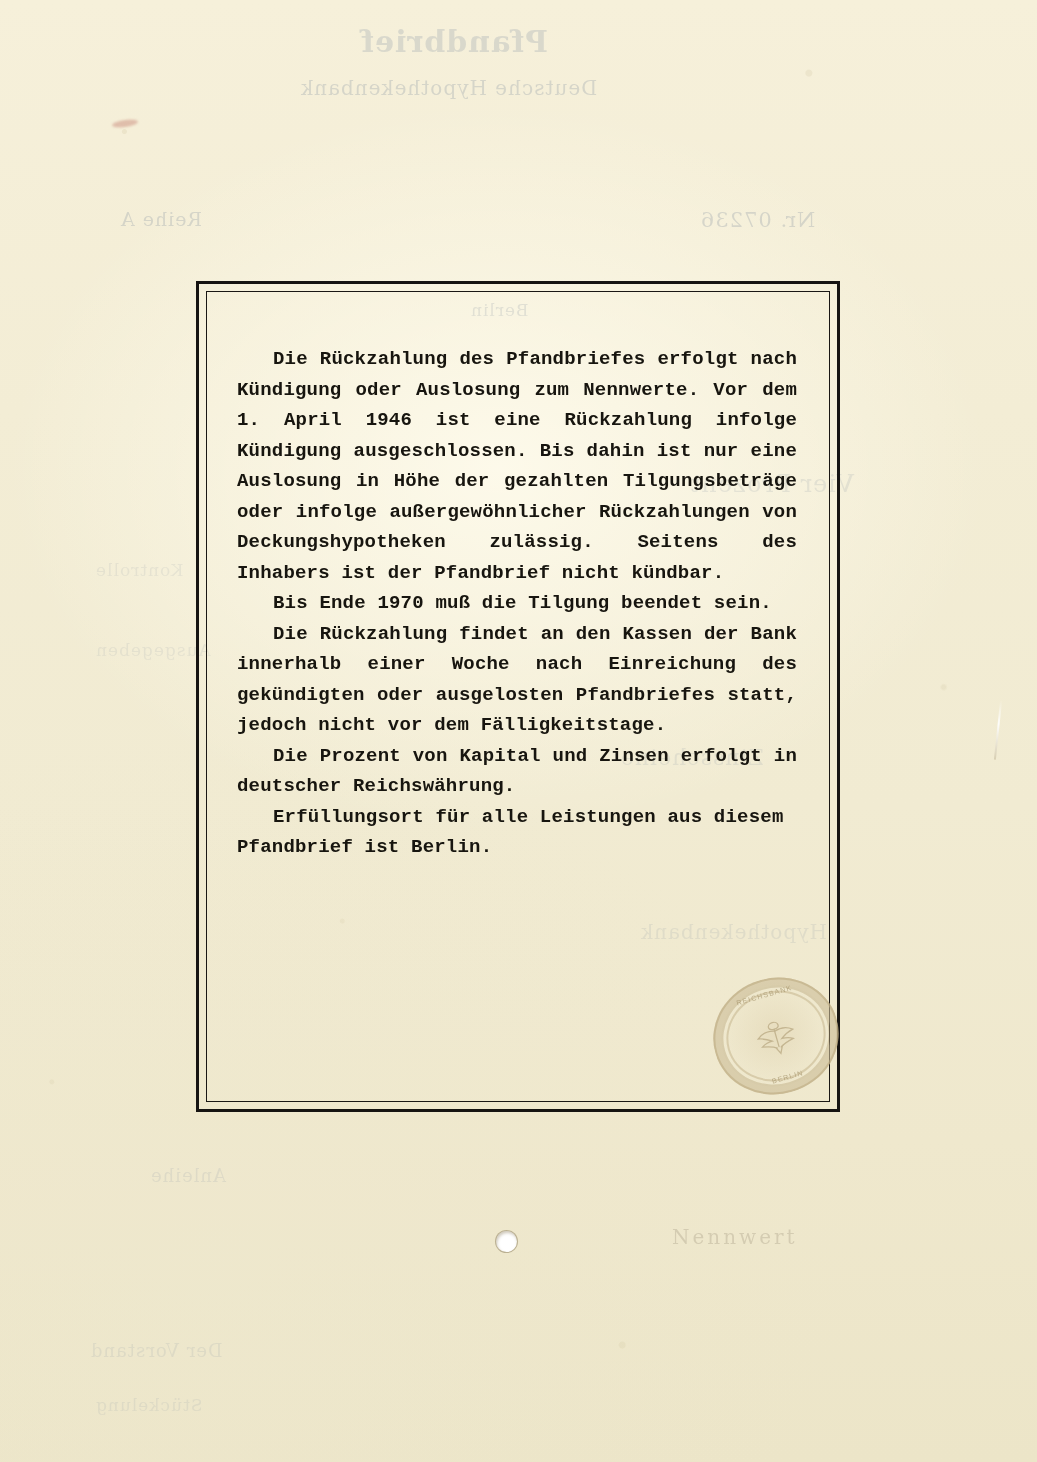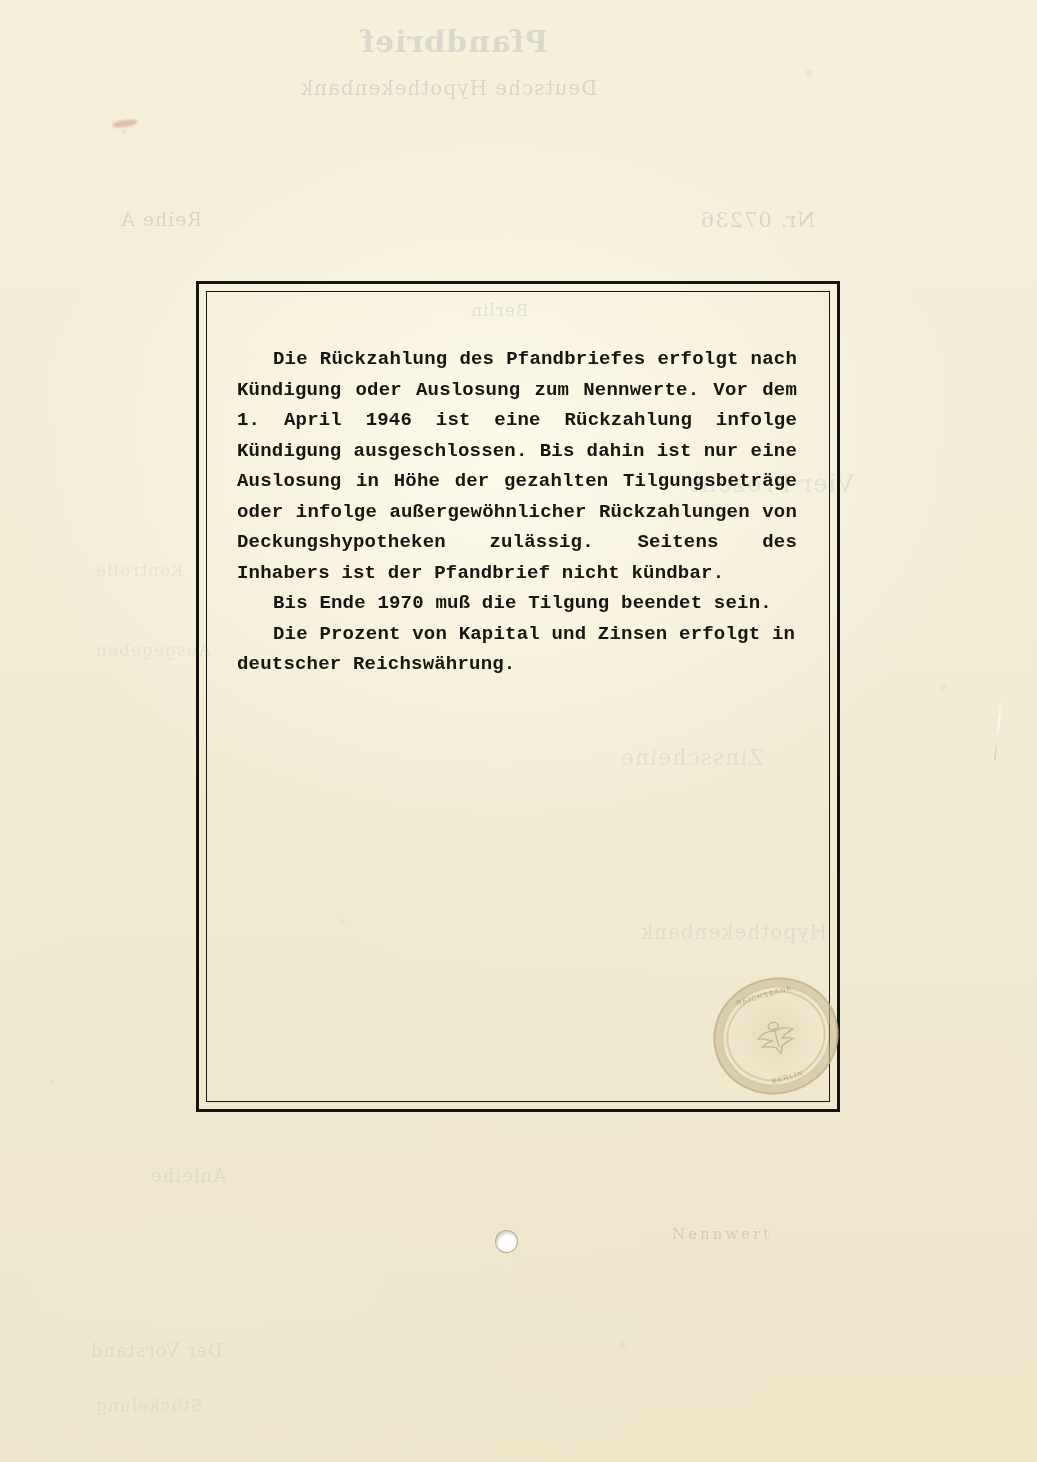--- a/index.html
+++ b/index.html
@@ -58,21 +58,21 @@
   .bleed.b2 { top: 76px;  left: 300px; font-size: 20px; }
   .bleed.b3 { top: 208px; left: 120px; font-size: 19px; }
   .bleed.b4 { top: 208px; left: 700px; font-size: 21px; color:#8d98a4; }
   .bleed.b5 { top: 300px; left: 470px; font-size: 17px; opacity:.22; }
   .bleed.b6 { top: 470px; left: 690px; font-size: 24px; opacity:.18; }
   .bleed.b7 { top: 745px; left: 620px; font-size: 22px; opacity:.17; }
   .bleed.b8 { top: 920px; left: 640px; font-size: 20px; opacity:.17; }
   .bleed.b9 { top: 1165px; left: 150px; font-size: 18px; opacity:.17; }
   .bleed.b10{ top: 1340px; left: 90px;  font-size: 18px; opacity:.16; }
   .bleed.b11{ top: 1395px; left: 95px;  font-size: 17px; opacity:.15; }
-  .bleed.b12{ top: 1225px; left: 672px; font-size: 15px; opacity:.30; color:#9b8f78; transform:none; letter-spacing:3px;}
+  .bleed.b12{ top: 1225px; left: 672px; font-size: 20px; opacity:.30; color:#9b8f78; transform:none; letter-spacing:3px;}
   .bleed.b13{ top: 560px;  left: 95px;  font-size: 17px; opacity:.14; }
   .bleed.b14{ top: 640px;  left: 95px;  font-size: 17px; opacity:.14; }
 
   
   #red-mark {
     position: absolute;
     top: 120px; left: 112px;
     width: 26px; height: 7px;
     background: rgba(182,96,86,0.35);
     border-radius: 50%;
@@ -214,21 +214,23 @@
   <div class="bleed b12">Nennwert</div>
 
   <div id="crease"></div>
 
   <div id="frame-outer">
     <div id="frame-inner"></div>
 
     <div id="body-text">
       <p>Die Rückzahlung des Pfandbriefes erfolgt nach Kündigung oder Auslosung zum Nennwerte. Vor dem 1. April 1946 ist eine Rückzahlung infolge Kündigung ausgeschlossen. Bis dahin ist nur eine Auslosung in Höhe der gezahlten Tilgungsbeträge oder infolge außergewöhnlicher Rückzahlungen von Deckungshypotheken zulässig. Seitens des Inhabers ist der Pfandbrief nicht kündbar.</p>
       <p>Bis Ende 1970 muß die Tilgung beendet sein.</p>
+      <p>Die Rückzahlung findet an den Kassen der Bank innerhalb einer Woche nach Einreichung des gekündigten oder ausgelosten Pfandbriefes statt, jedoch nicht vor dem Fälligkeitstage.</p>
       <p>Die Prozent von Kapital und Zinsen erfolgt in deutscher Reichswährung.</p>
+      <p>Erfüllungsort für alle Leistungen aus diesem Pfandbrief ist Berlin.</p>
     </div>
   </div>
 
   <div id="seal">
     <div class="seal-ring"></div>
     <div class="seal-text-top">REICHSBANK</div>
     <svg class="seal-eagle" viewBox="0 0 44 46">
       <g fill="none" stroke="#a8956b" stroke-width="1.3" stroke-linecap="round">
         <path d="M22 9 C19 9 17 11 17 13 C17 15 19 16 22 16 C25 16 27 15 27 13 C27 11 25 9 22 9 Z"></path>
         <path d="M22 16 L22 34"></path>

